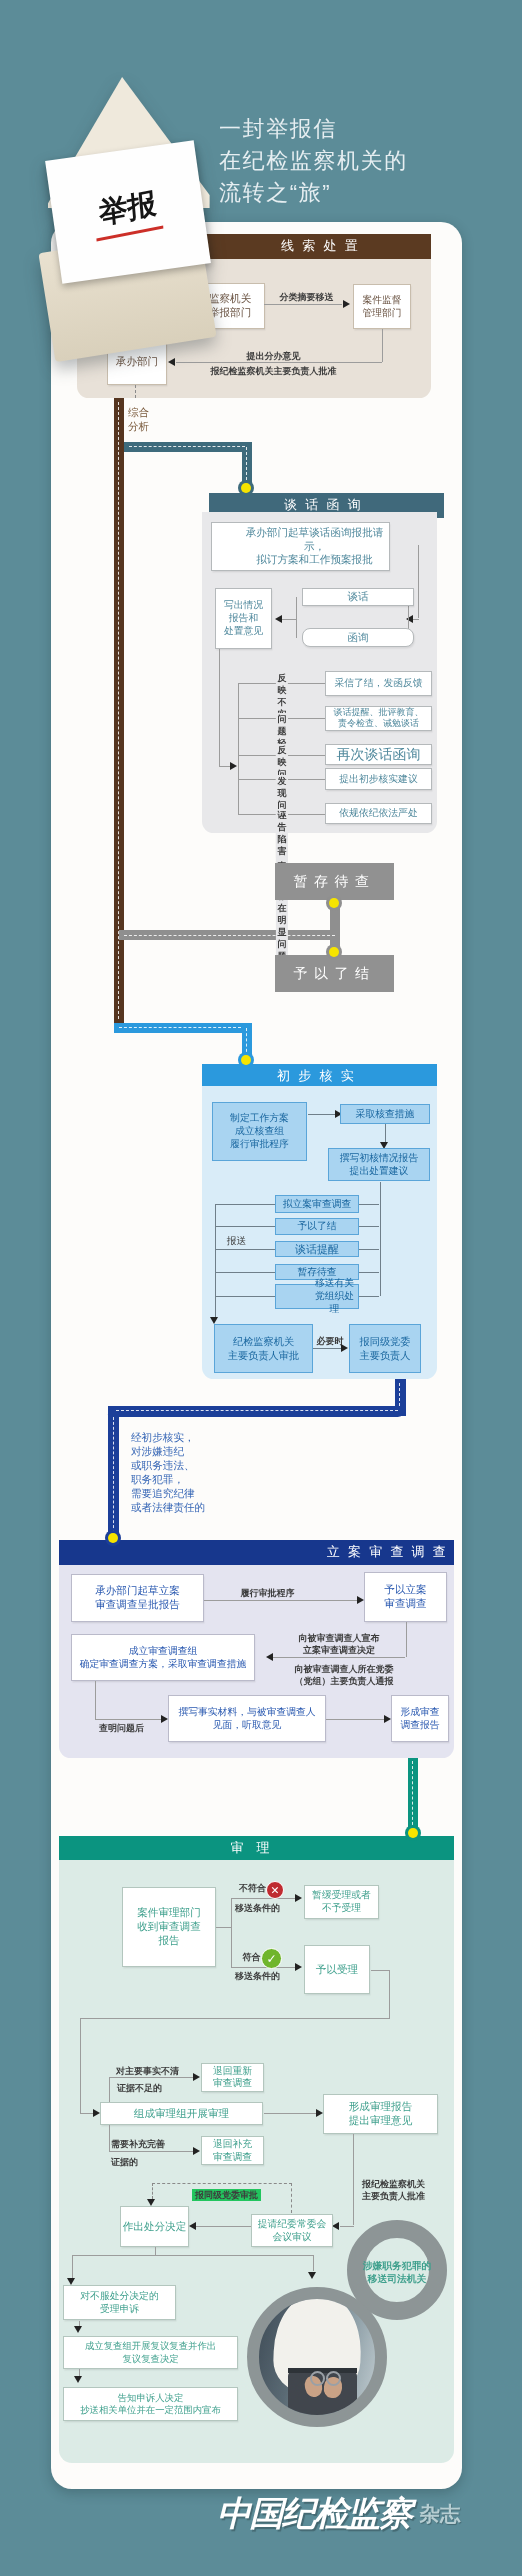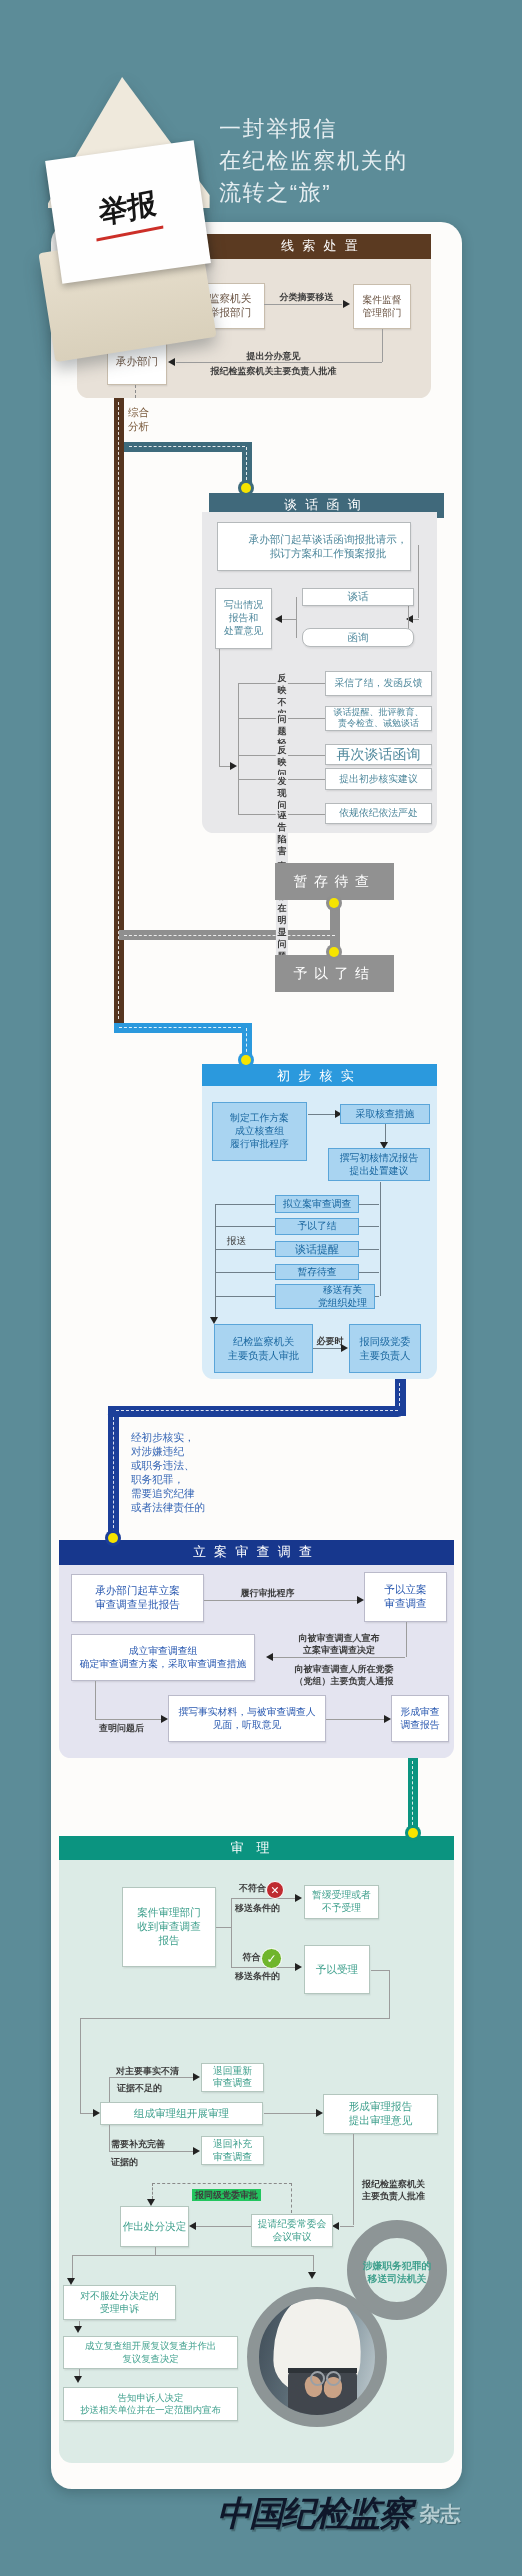--- a/index.html
+++ b/index.html
@@ -99,21 +99,21 @@
     <div class="bx s1c" style="left:107px;top:338px;width:60px;height:47px;">承办部门</div>
     <div class="lndash-v" style="left:135px;top:385px;height:13px;"></div>
     <div class="roadtxt" style="left:128px;top:405px;width:24.5px;color:#7a5a3c;">综合分析</div>
   </div>
 
   <div style="position:absolute;left:0;top:0;">
     <div class="shead" style="left:202px;top:493px;width:235px;height:24.5px;background:#40697b;margin-left:7px;">
       <span>谈话函询</span>
     </div>
     <div class="sbody" style="left:202px;top:512px;width:235px;height:321px;background:#e8e8ea;border-radius:0 0 11.4px 11.4px;"></div>
-    <div class="bx s2c" style="left:217px;top:522px;width:194px;height:49px;padding-left:28px;">承办部门起草谈话函询报批请示，
+    <div class="bx s2c" style="left:211px;top:522px;width:179px;height:49px;padding-left:28px;">承办部门起草谈话函询报批请示，
 拟订方案和工作预案报批</div>
     <div class="ln" style="left:418px;top:545px;width:0.8px;height:73px;"></div>
     <div class="ln" style="left:413px;top:619px;width:5.7px;height:0.8px;"></div>
     <div class="ar ar-l" style="left:406px;top:615px;"></div>
     <div class="ln" style="left:408px;top:597px;width:0.8px;height:41px;"></div>
     <div class="ln" style="left:296px;top:597px;width:0.8px;height:41px;"></div>
     <div class="ln" style="left:282px;top:619px;width:14.7px;height:0.8px;"></div>
     <div class="ar ar-l" style="left:275px;top:615px;"></div>
     <div class="bx s2c" style="left:302px;top:588px;width:112px;height:18px;">谈话</div>
     <div class="bx s2c" style="left:302px;top:628px;width:112px;height:19px;border-radius:8px;">函询</div>
@@ -176,39 +176,39 @@
     <div class="ln" style="left:215px;top:1249px;width:60px;height:0.8px;background:#6f7f8a;"></div>
     <div class="ln" style="left:215px;top:1272px;width:60px;height:0.8px;background:#6f7f8a;"></div>
     <div class="ln" style="left:215px;top:1296px;width:60px;height:0.8px;background:#6f7f8a;"></div>
     <div class="ln" style="left:215px;top:1204px;width:0.8px;height:116px;background:#6f7f8a;"></div>
     <div class="ar ar-d" style="left:210px;top:1317px;"></div>
     <div class="lbl" style="left:222px;top:1234px;width:29px;background:#d9ecf8;font-size:9.8px;z-index:2;">报送</div>
     <div class="bx s3c" style="left:275px;top:1195px;width:84px;height:18px;font-size:9.8px;">拟立案审查调查</div>
     <div class="bx s3c" style="left:275px;top:1218px;width:84px;height:17px;font-size:9.8px;">予以了结</div>
     <div class="bx s3c" style="left:275px;top:1241px;width:84px;height:16.3px;font-size:11px;">谈话提醒</div>
     <div class="bx s3c" style="left:275px;top:1264px;width:84px;height:16.3px;font-size:9.8px;">暂存待查</div>
-    <div class="bx s3c" style="left:275px;top:1284px;width:100px;height:25px;font-size:9.8px;padding-left:35px;">移送有关
+    <div class="bx s3c" style="left:275px;top:1284px;width:84px;height:25px;font-size:9.8px;padding-left:35px;">移送有关
 党组织处理</div>
     <div class="bx s3c" style="left:214px;top:1324px;width:99px;height:49px;font-size:10.2px;">纪检监察机关
 主要负责人审批</div>
     <div class="lbl" style="left:312px;top:1335px;width:36px;font-weight:bold;">必要时</div>
     <div class="ln" style="left:313px;top:1348px;width:30px;height:0.8px;background:#6f7f8a;"></div>
     <div class="ar ar-r" style="left:341px;top:1344px;"></div>
     <div class="bx s3c" style="left:349px;top:1324px;width:72px;height:49px;font-size:10.2px;">报同级党委
 主要负责人</div>
     <div class="roadtxt" style="left:131px;top:1430px;width:91px;color:#3565b5;">经初步核实，
 对涉嫌违纪
 或职务违法、
 职务犯罪，
 需要追究纪律
 或者法律责任的</div>
   </div>
 
   <div style="position:absolute;left:0;top:0;">
-    <div class="shead" style="left:59px;top:1540px;width:395px;height:24.5px;background:#17378d;">
+    <div class="shead" style="left:59px;top:1540px;width:395px;height:24.5px;background:#17378d;justify-content:flex-end;">
       <span>立案审查调查</span>
     </div>
     <div class="sbody" style="left:59px;top:1565px;width:395px;height:193px;background:#e4e4f0;border-radius:0 0 11.4px 11.4px;"></div>
     <div class="bx s4c" style="left:71px;top:1574px;width:133px;height:48px;">承办部门起草立案
 审查调查呈批报告</div>
     <div class="ln" style="left:204px;top:1600px;width:153px;height:0.8px;"></div>
     <div class="ar ar-r" style="left:357px;top:1596px;"></div>
     <div class="lbl" style="left:235px;top:1587px;width:65px;font-weight:bold;">履行审批程序</div>
     <div class="bx s4c" style="left:364px;top:1572px;width:83px;height:50px;">予以立案
 审查调查</div>
@@ -342,18 +342,18 @@
     </div>
   </div>
 
   <div style="position:absolute;left:219px;top:113px;width:253px;color:#e6eef1;font-size:22px;line-height:32px;letter-spacing:1.6px;font-weight:400;">
     <div>一封举报信</div>
     <div>在纪检监察机关的</div>
     <div>流转之“旅”</div>
   </div>
 
   <div style="position:absolute;left:217px;top:2491px;width:261px;display:flex;align-items:center;">
-    <span style="font-family:'DejaVu Serif',serif;font-style:italic;font-weight:bold;font-size:34px;color:#0f172a;text-shadow:1.6px 1.6px 0.8px rgba(35,55,60,.4);letter-spacing:-1.6px;">中国纪检监察</span>
+    <span style="font-family:'DejaVu Serif',serif;font-style:italic;font-weight:bold;font-size:34px;color:#ffffff;text-shadow:1.6px 1.6px 0.8px rgba(35,55,60,.4);letter-spacing:-1.6px;">中国纪检监察</span>
     <span style="font-size:20.4px;font-weight:bold;color:#b7ced2;margin-left:8.2px;text-shadow:0.8px 0.8px 0.8px rgba(35,55,60,.4);">杂志</span>
   </div>
 
 </div>
 
 
 </body></html>

